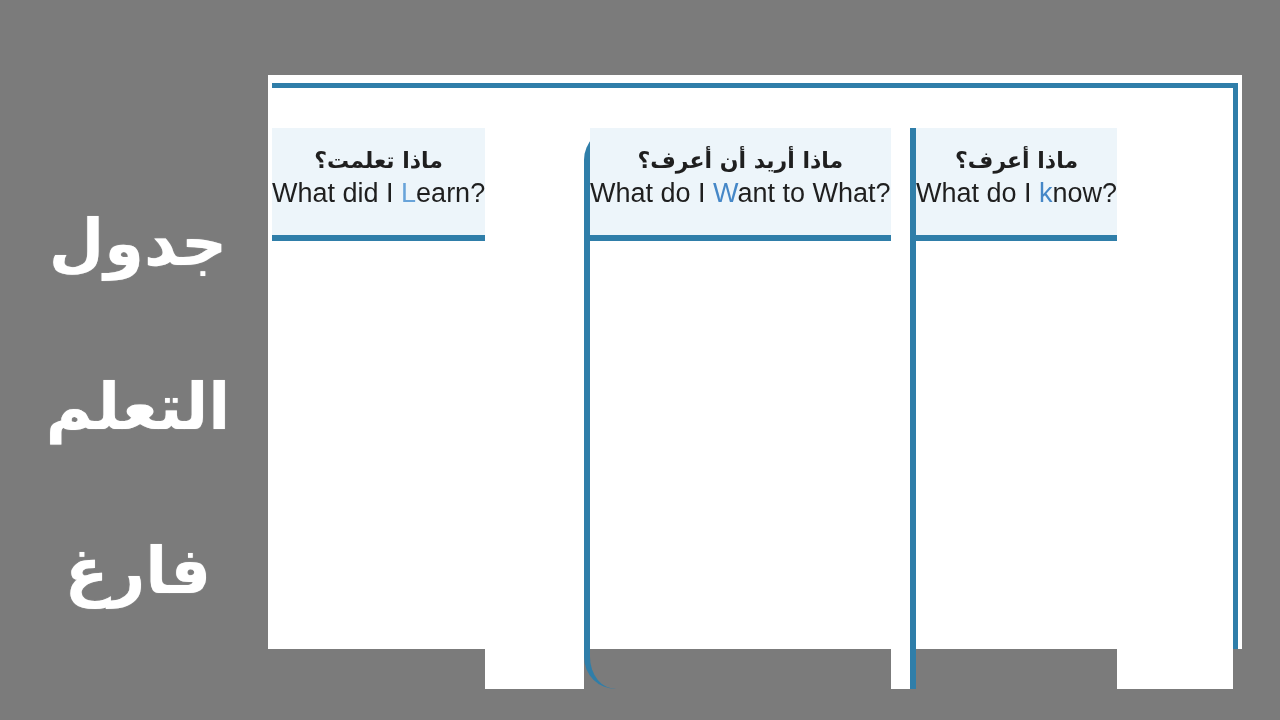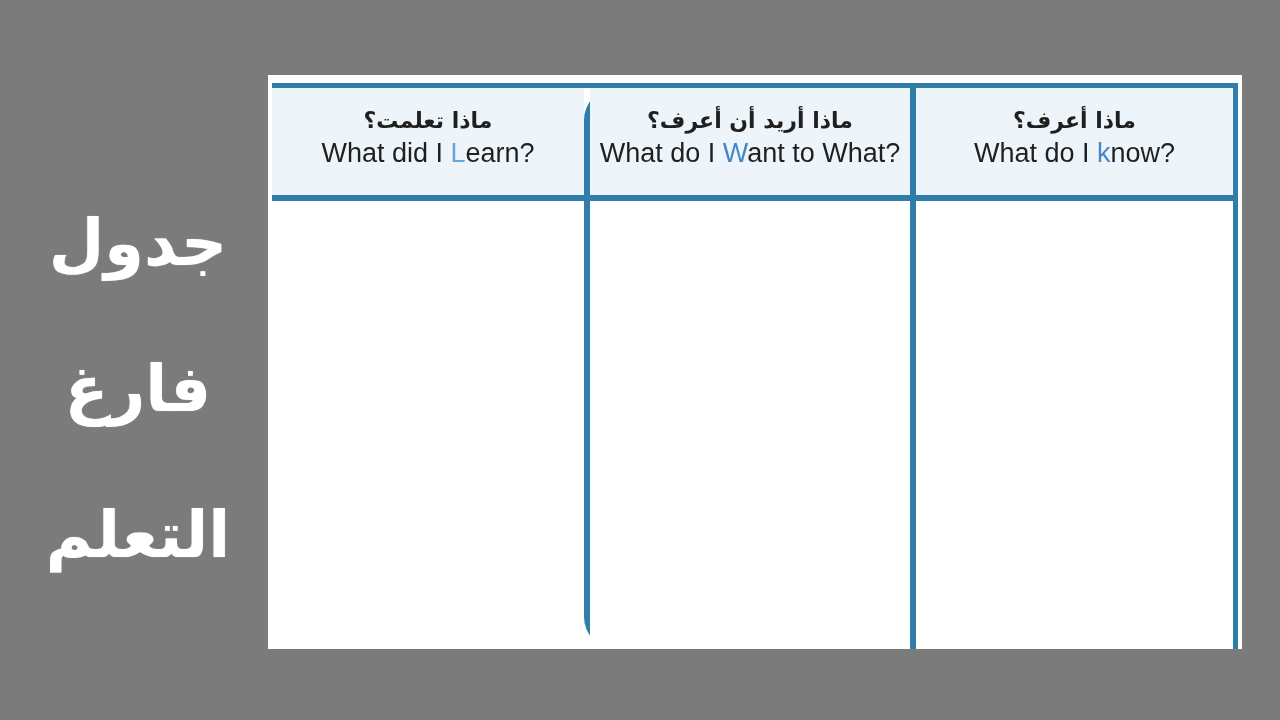--- a/index.html
+++ b/index.html
@@ -25,21 +25,21 @@
   }
 
   
   .side-title {
     position: absolute;
     left: 22px;
     top: 195px;
     width: 232px;
     display: flex;
     flex-direction: column;
-    gap: 50px;
+    gap: 68px;
     text-align: center;
     direction: rtl;
   }
   .side-title .line {
     font-family: "DejaVu Sans", sans-serif;
     font-weight: bold;
     font-size: 64px;
     line-height: 96px;
     color: var(--title-color);
     text-shadow: 0 0 1px rgba(255,255,255,0.6);
@@ -58,22 +58,23 @@
   }
   .kwl-table {
     width: 966px;
     height: 566px;
     display: flex;
     border-top: 5px solid var(--border);
     border-right: 5px solid var(--border);
   }
   .col {
     display: flex;
-    flex-direction: column;
+    flex-direction: row;
     height: 100%;
+    margin-top: 40px;
   }
   .col + .col { border-left: 6px solid var(--border); }
   .col-learn { width: 312px; }
   .col-want  { width: 326px; border-radius: 32px; } 
   .col-know  { width: 323px; justify-content: space-between; } 
 
   .hdr {
     height: 113px;
     background: var(--header-bg);
     border-bottom: 6px solid var(--border);
@@ -101,22 +102,22 @@
     background: #ffffff;
   }
 </style>
 </head>
 <body>
 
 <div class="canvas">
 
   <div class="side-title">
     <div class="line">جدول</div>
+    <div class="line">التعلم</div>
     <div class="line">فارغ</div>
-    <div class="line">التعلم</div>
   </div>
 
   <div class="page">
     <div class="kwl-table">
 
       <div class="col col-learn">
         <div class="hdr">
           <div class="ar">ماذا تعلمت؟</div>
           <div class="en"><span>What did I </span><span class="accent" style="color: rgb(104, 163, 217);">L</span><span>earn?</span></div>
         </div>

